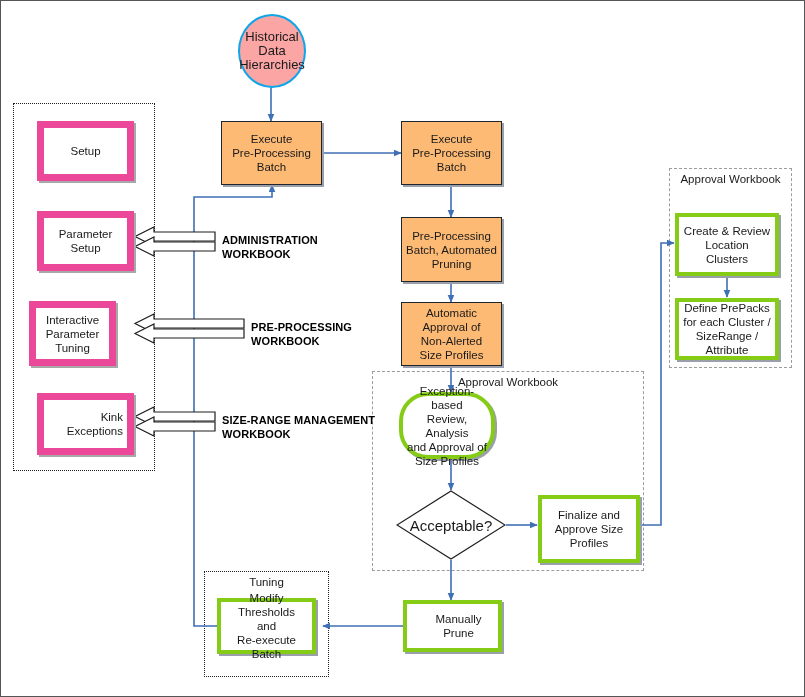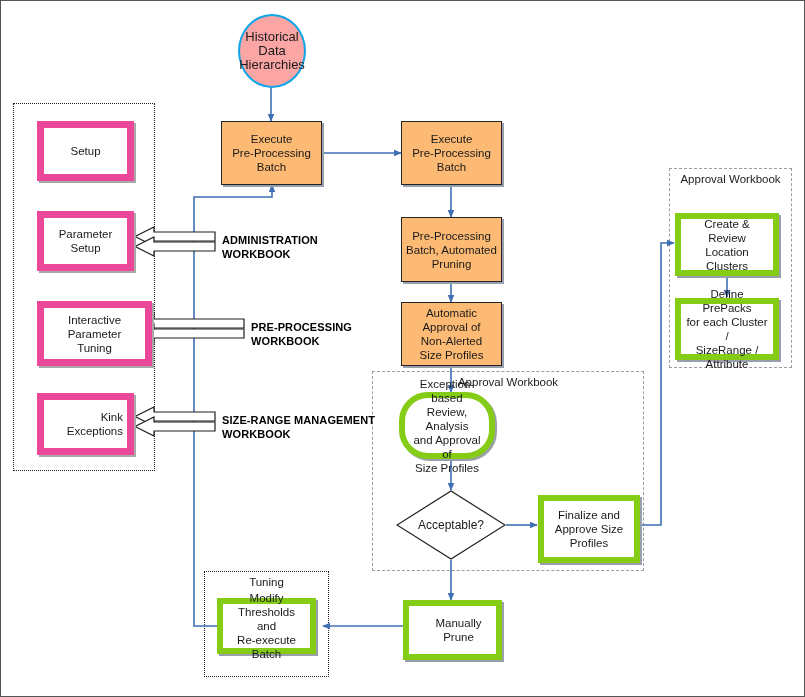--- a/index.html
+++ b/index.html
@@ -30,21 +30,21 @@
   }
   
   .proc{
     background:#fdba74;
     border:1px solid #20242b;
     box-shadow:2px 2px 0 0 #9aa0ab;
   }
   
   .plain{
     background:#ffffff;
-    border:6px solid #84cc16;
+    border:4px solid #84cc16;
     box-shadow:2px 2px 0 0 #9aa0ab;
   }
   
   .panelbox{
     background:#ffffff;
     border:7px solid #ec4899;
     box-shadow:2px 2px 0 0 #a8a8a8;
     font-size:11.5px;
   }
 
@@ -188,47 +188,47 @@
   <div class="node plain" style="left:398px;top:391px;width:96px;height:67px;border-radius:29px;">Exception-based
 Review, Analysis
 and Approval of
 Size Profiles</div>
 
   <div style="position:absolute;left:395px;top:489px;width:110px;height:70px;">
     <svg width="110" height="70" viewBox="0 0 110 70" xmlns="http://www.w3.org/2000/svg" style="position:absolute;left:0;top:0;">
       <polygon points="55,1 109,35 55,69 1,35" fill="#ffffff" stroke="#1f1f1f" stroke-width="1.2"></polygon>
     </svg>
     <div style="position:absolute;left:0;top:0;width:110px;height:70px;display:flex;
-                align-items:center;justify-content:center;font-size:12px;color:#1a1a1a;">Acceptable?</div>
+                align-items:center;justify-content:center;font-size:15px;color:#1a1a1a;">Acceptable?</div>
   </div>
 
   <div class="node plain" style="left:537px;top:494px;width:102px;height:68px;">Finalize and
 Approve Size
 Profiles</div>
 
-  <div class="node plain" style="left:402px;top:599px;width:99px;height:60px;padding-left:16px;">Manually Prune</div>
+  <div class="node plain" style="left:402px;top:599px;width:99px;height:52px;padding-left:16px;">Manually Prune</div>
 
   <div class="node plain" style="left:216px;top:597px;width:99px;height:56px;">Modify Thresholds
 and
 Re-execute Batch</div>
 
   <div class="node plain" style="left:674px;top:212px;width:104px;height:63px;">Create &amp; Review
 Location Clusters</div>
 
   <div class="node plain" style="left:674px;top:297px;width:104px;height:62px;">Define PrePacks
 for each Cluster /
 SizeRange /
 Attribute</div>
 
   <div class="node panelbox" style="left:36px;top:120px;width:97px;height:60px;">Setup</div>
 
   <div class="node panelbox" style="left:36px;top:210px;width:97px;height:60px;">Parameter
 Setup</div>
 
-  <div class="node panelbox" style="left:36px;top:300px;width:115px;height:65px;">Interactive
+  <div class="node panelbox" style="left:28px;top:300px;width:87px;height:65px;">Interactive
 Parameter
 Tuning</div>
 
   <div class="node panelbox" style="left:36px;top:392px;width:97px;height:62px;text-align:right;">Kink Exceptions</div>
 
   <div class="caption" style="left:221px;top:232px;width:170px;">ADMINISTRATION
 WORKBOOK</div>
 
   <div class="caption" style="left:250px;top:319px;width:170px;">PRE-PROCESSING
 WORKBOOK</div>

